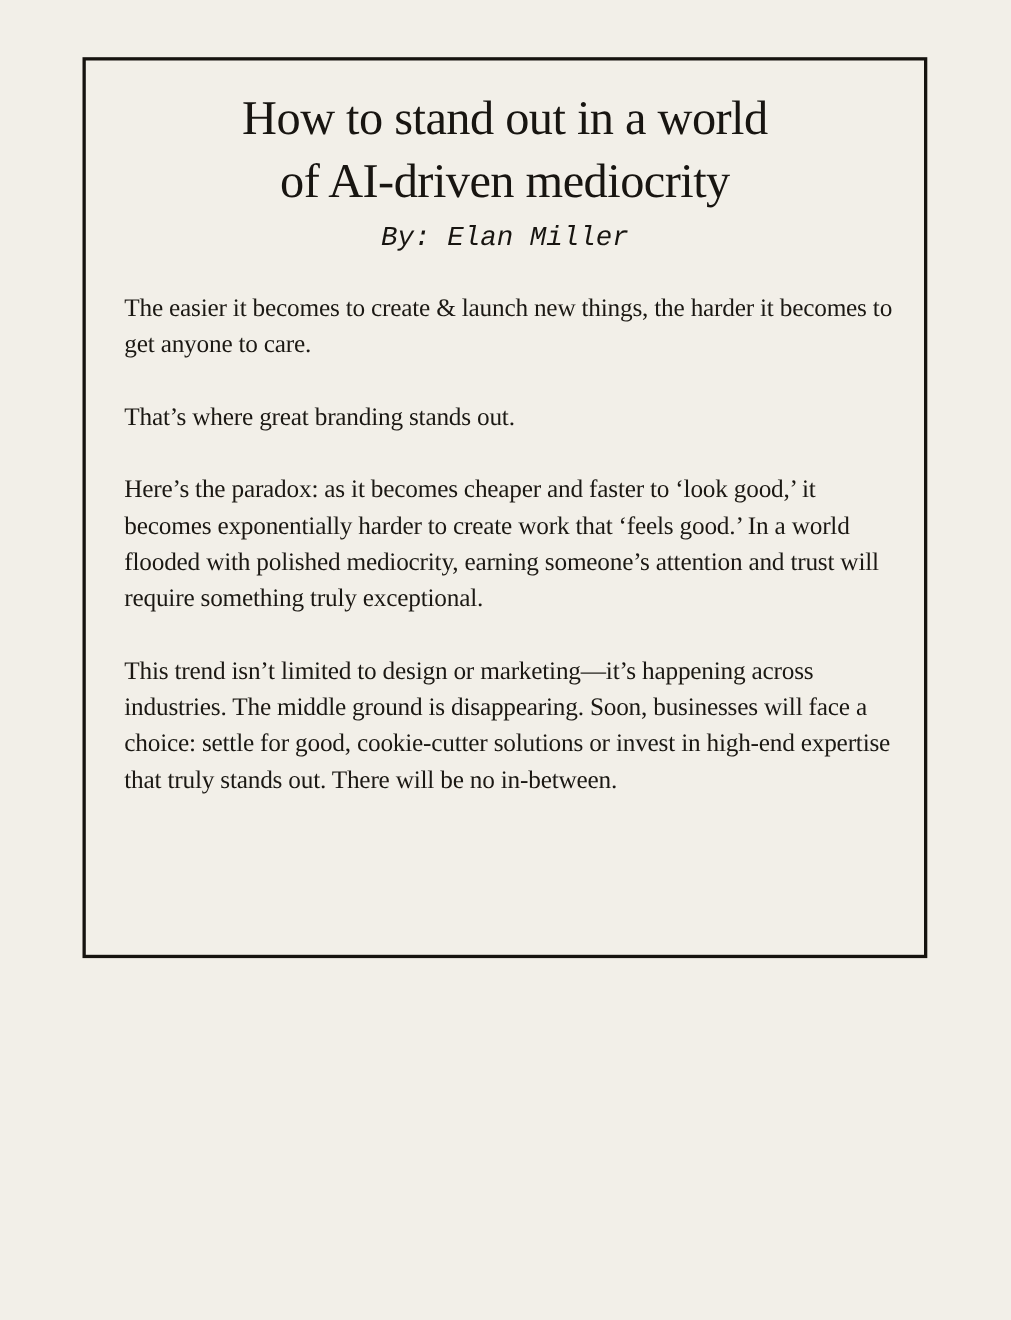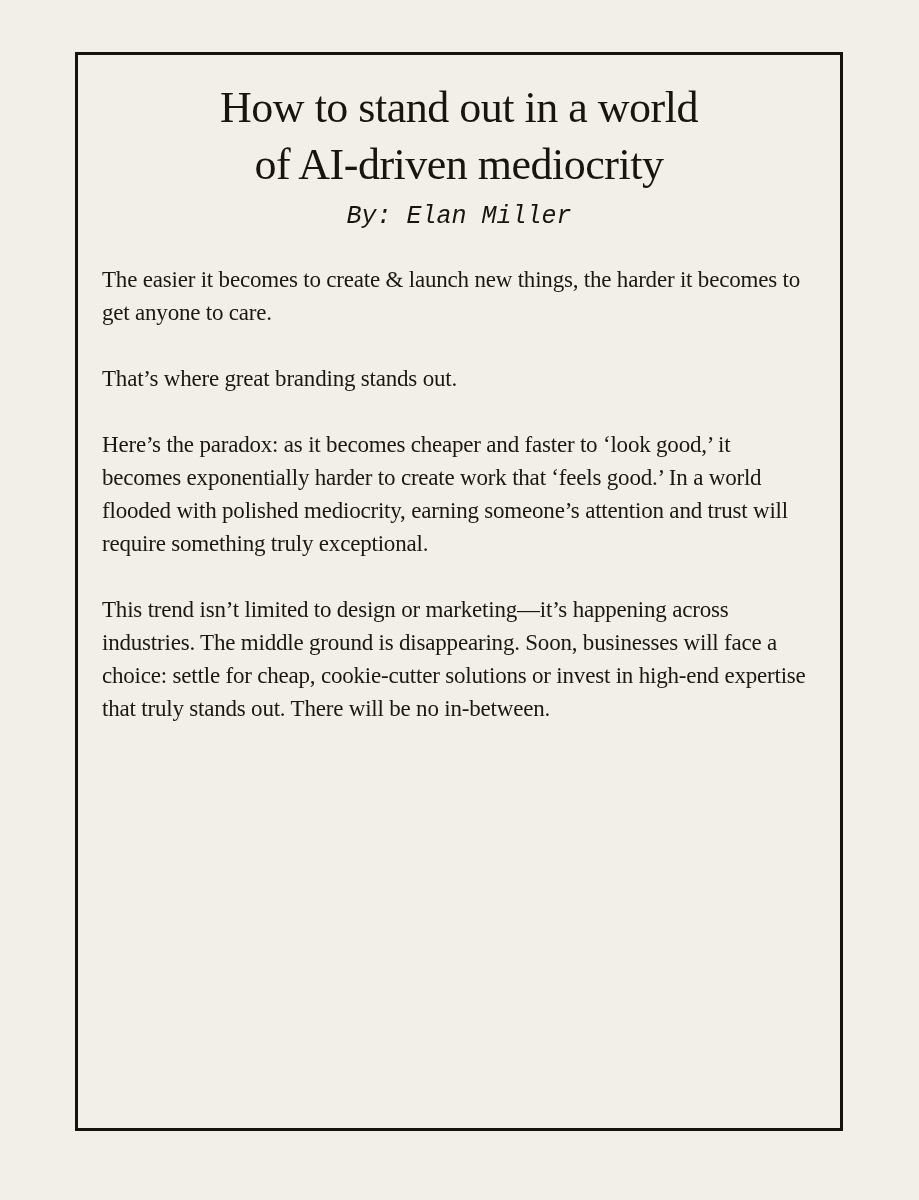--- a/index.html
+++ b/index.html
@@ -13,21 +13,21 @@
     font-family: "Liberation Serif", serif;
     color: #1B1813;
     position: relative;
     overflow: hidden;
   }
   .frame {
     position: absolute;
     left: 75px;
     top: 52px;
     width: 768px;
-    height: 1079px;
+    height: 819px;
     box-sizing: border-box;
     border: 3px solid #16130F;
     background: #F2EFE8;
     overflow: hidden;
   }
   .title {
     margin: 24px 10px 0 10px;
     text-align: center;
     font-size: 44px;
     line-height: 57px;
@@ -42,21 +42,21 @@
     margin-top: 9px;
     text-align: center;
     font-style: italic;
     font-size: 25px;
     line-height: 30px;
     color: #181511;
     font-family: Liberation Mono, monospace;
   }
   .article-body {
     margin-top: 31px;
-    padding-left: 24px;
+    padding-left: 35px;
     width: 707px;
   }
   .article-body p {
     margin: 0 0 33px 0;
     font-size: 23px;
     line-height: 33px;
     letter-spacing: -0.2px;
     color: #1B1813;
   }
   .article-body p:last-child {
@@ -69,15 +69,15 @@
 <div class="frame">
   <h1 class="title">
     <span class="title-line">How to stand out in a world</span>
     <span class="title-line">of AI-driven mediocrity</span>
   </h1>
   <div class="byline">By: Elan Miller</div>
   <div class="article-body">
     <p>The easier it becomes to create &amp; launch new things, the harder it becomes to get anyone to care.</p>
     <p>That’s where great branding stands out.</p>
     <p>Here’s the paradox: as it becomes cheaper and faster to ‘look good,’ it becomes exponentially harder to create work that ‘feels good.’ In a world flooded with polished mediocrity, earning someone’s attention and trust will require something truly exceptional.</p>
-    <p>This trend isn’t limited to design or marketing—it’s happening across industries. The middle ground is disappearing. Soon, businesses will face a choice: settle for cheap, cookie-cutter solutions or invest in high-end expertise that truly stands out. There will be no in-between.</p>
+    <p>This trend isn’t limited to design or marketing—it’s happening across industries. The middle ground is disappearing. Soon, businesses will face a choice: settle for good, cookie-cutter solutions or invest in high-end expertise that truly stands out. There will be no in-between.</p>
   </div>
 </div>
 
 </body></html>

